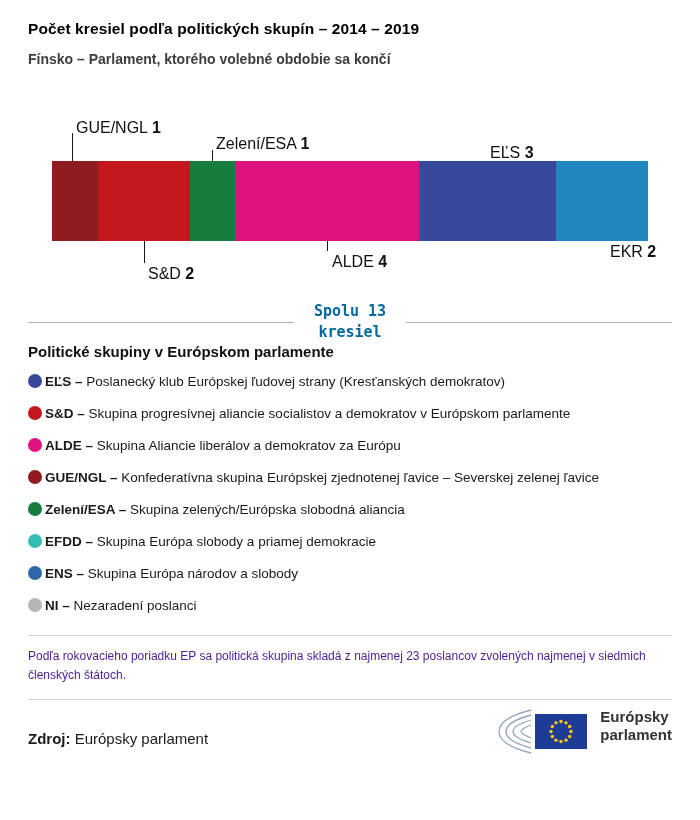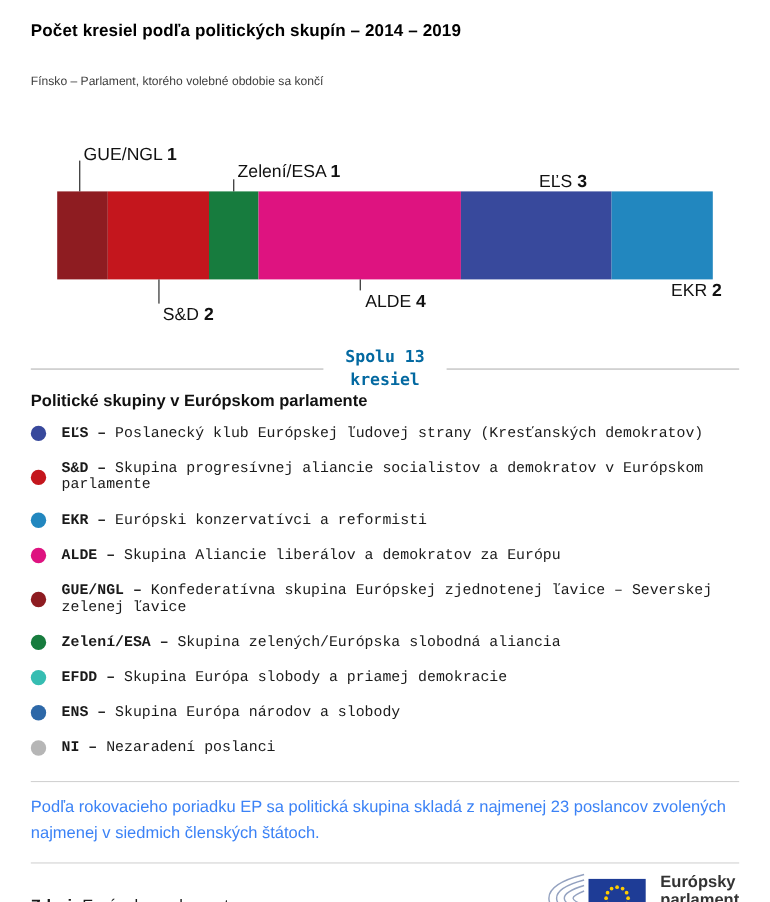--- a/index.html
+++ b/index.html
@@ -1,41 +1,41 @@
 <!DOCTYPE html>
 <html><head>
 <meta charset="utf-8">
 <style>
   * { margin:0; padding:0; box-sizing:border-box; }
   html,body { background:#ffffff; }
   body { font-family:"Liberation Sans", sans-serif; color:#1a1a1a; }
   .page { width:700px; height:820px; padding:20px 28px 0; position:relative; overflow:hidden; background:#fff; }
 
   h1.title { font-size:15.5px; font-weight:700; color:#000000; letter-spacing:.1px; }
-  h2.subtitle { font-size:11px; font-weight:400; color:#3d3d3d; margin-top:30px; }
+  h2.subtitle { font-size:14px; font-weight:700; color:#3d3d3d; margin-top:13px; }
 
   .chart { position:relative; height:168px; margin-top:50px; }
   .seg { position:absolute; }
   .tick { position:absolute; width:1px; background:#1a1a1a; }
   .seg-label { position:absolute; font-size:16px; white-space:nowrap; color:#111; }
   .seg-label b { font-weight:700; }
 
   .total-row { display:flex; align-items:center; gap:20px; margin-top:16px; }
   .rule { flex:1 1 auto; height:1px; background:#b3b3b3; }
   .total-text { font-family:"DejaVu Sans Mono", monospace; font-weight:700; font-size:15px; line-height:1.4; text-align:center; color:#0369a1; }
 
   h3.legend-heading { font-size:15px; font-weight:700; color:#111; }
   .legend { margin-top:5px; }
-  .legend-row { display:flex; align-items:center; gap:14px; padding:8.5px 0;font-family:Liberation Mono, monospace; }
+  .legend-row { display:flex; align-items:center; gap:3px; padding:8.5px 0; }
   .dot { width:14px; height:14px; border-radius:50%; flex:0 0 14px; }
   .legend-text { font-size:13.5px; color:#1a1a1a; }
   .legend-text b { font-weight:700; }
 
   .divider { border:none; border-top:1px solid #d2d2d2; margin-top:14px; }
-  .footnote { font-size:15px; line-height:1.6; color:#3b82f6; margin:11px 0 13px; }
+  .footnote { font-size:12px; line-height:1.6; color:#4c1d95; margin:11px 0 13px; }
 
   .source-row { display:flex; justify-content:space-between; align-items:flex-end; margin-top:8px; }
   .source { font-size:15px; color:#1a1a1a; padding-bottom:8px; }
   .source b { font-weight:700; }
   .logo { display:flex; gap:7px; }
   .logo-text { font-size:15px; font-weight:600; color:#333; line-height:1.15; }
 </style>
 </head>
 <body>
 
@@ -74,24 +74,20 @@
 
   <h3 class="legend-heading">Politické skupiny v Európskom parlamente</h3>
   <div class="legend" id="legend">
       <div class="legend-row">
         <span class="dot" style="background: rgb(56, 73, 156);"></span>
         <span class="legend-text"><b>EĽS – </b><span>Poslanecký klub Európskej ľudovej strany (Kresťanských demokratov)</span></span>
       </div>
       <div class="legend-row">
         <span class="dot" style="background: rgb(196, 22, 29);"></span>
         <span class="legend-text"><b>S&amp;D – </b><span>Skupina progresívnej aliancie socialistov a demokratov v Európskom parlamente</span></span>
-      </div>
-      <div class="legend-row">
-        <span class="dot" style="background: rgb(34, 135, 191);"></span>
-        <span class="legend-text"><b>EKR – </b><span>Európski konzervatívci a reformisti</span></span>
       </div>
       <div class="legend-row">
         <span class="dot" style="background: rgb(222, 19, 128);"></span>
         <span class="legend-text"><b>ALDE – </b><span>Skupina Aliancie liberálov a demokratov za Európu</span></span>
       </div>
       <div class="legend-row">
         <span class="dot" style="background: rgb(142, 28, 33);"></span>
         <span class="legend-text"><b>GUE/NGL – </b><span>Konfederatívna skupina Európskej zjednotenej ľavice – Severskej zelenej ľavice</span></span>
       </div>
       <div class="legend-row">

